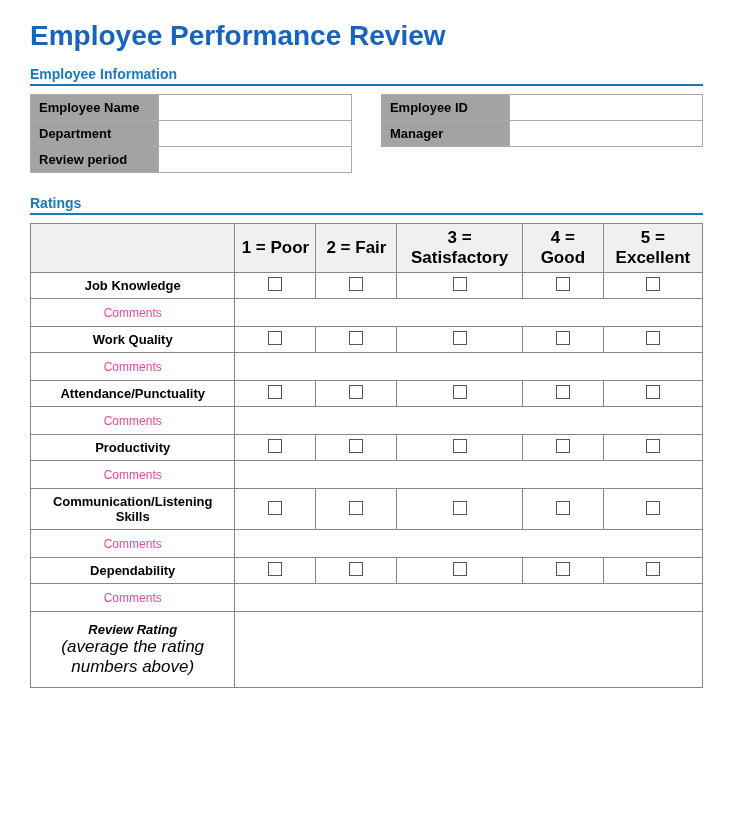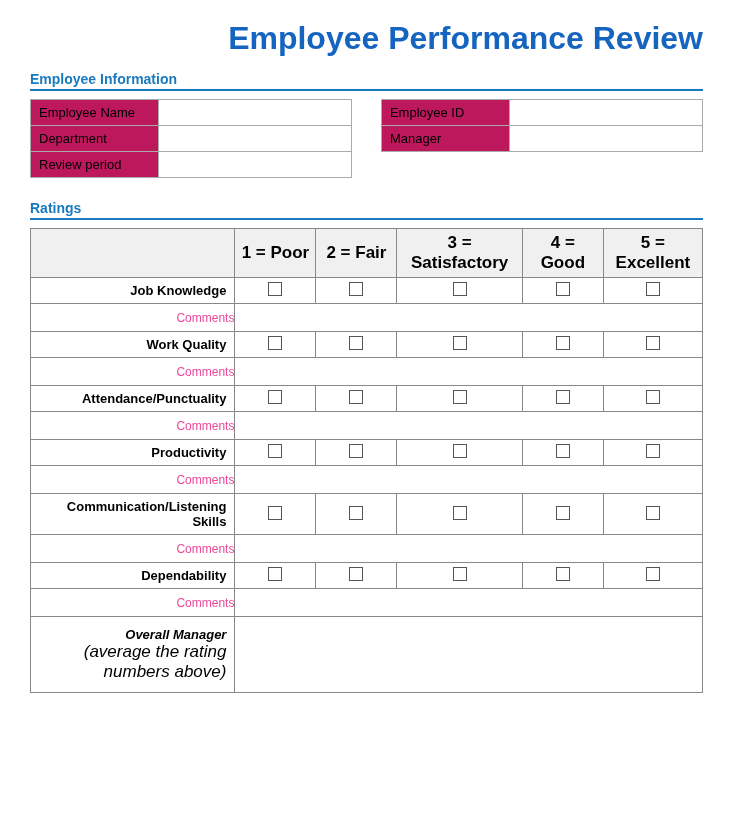--- a/index.html
+++ b/index.html
@@ -6,23 +6,23 @@
     body {
       font-family: Arial, sans-serif;
       background: #fff;
       color: #000;
       width: 733px;
       min-height: 833px;
       padding: 20px 30px;
     }
     .page-title {
       color: #1565c0;
-      font-size: 32px;
-      font-weight: bold;
-      text-align: right;
+      font-size: 28px;
+      font-weight: bold;
+      text-align: left;
       margin-bottom: 14px;
     }
     .section-title {
       color: #1a7abf;
       font-size: 14px;
       font-weight: bold;
       margin-bottom: 8px;
       border-bottom: 2px solid #1a7abf;
       padding-bottom: 2px;
     }
@@ -31,22 +31,22 @@
       width: 100%;
       border-collapse: collapse;
       margin-bottom: 22px;
     }
     .info-table td {
       border: 1px solid #aaa;
       padding: 5px 8px;
       font-size: 13px;
     }
     .info-table td.label {
-      background: #be185d;
-      font-weight: normal;
+      background: #a3a3a3;
+      font-weight: bold;
       width: 130px;
     }
     .info-table td.value {
       width: 200px;
       background: #fff;
     }
     .info-table td.spacer {
       border: none;
       width: 30px;
       background: #fff;
@@ -62,21 +62,21 @@
       text-align: center;
       padding: 4px 5px;
       vertical-align: middle;
     }
     .ratings-table th {
       background: #f0f0f0;
       font-weight: bold;
       font-size: 17px;
     }
     .ratings-table td.row-label {
-      text-align: right;
+      text-align: center;
       font-weight: bold;
       padding: 5px 8px;
       width: 155px;
     }
     .ratings-table td.row-label.italic {
       font-weight: normal;
       font-size: 12px;
       color: #ec4899;
       padding: 6px 0;
     }
@@ -226,20 +226,20 @@
         <td class="checkbox-cell"><span class="checkbox-icon"></span></td>
         <td class="checkbox-cell"><span class="checkbox-icon"></span></td>
       </tr>
       <tr>
         <td class="row-label italic">Comments</td>
         <td colspan="5" class="comments-cell" style="height:28px;"></td>
       </tr>
 
       <tr>
         <td class="row-label" style="padding: 10px 8px; vertical-align: top;">
-          <span class="overall-label">Overall Manager</span><br>
+          <span class="overall-label">Review Rating</span><br>
           <span class="overall-sublabel">(average the rating numbers above)</span>
         </td>
         <td colspan="5" style="height: 60px;"></td>
       </tr>
     </tbody>
   </table>
 </div>
 
 </body></html>

